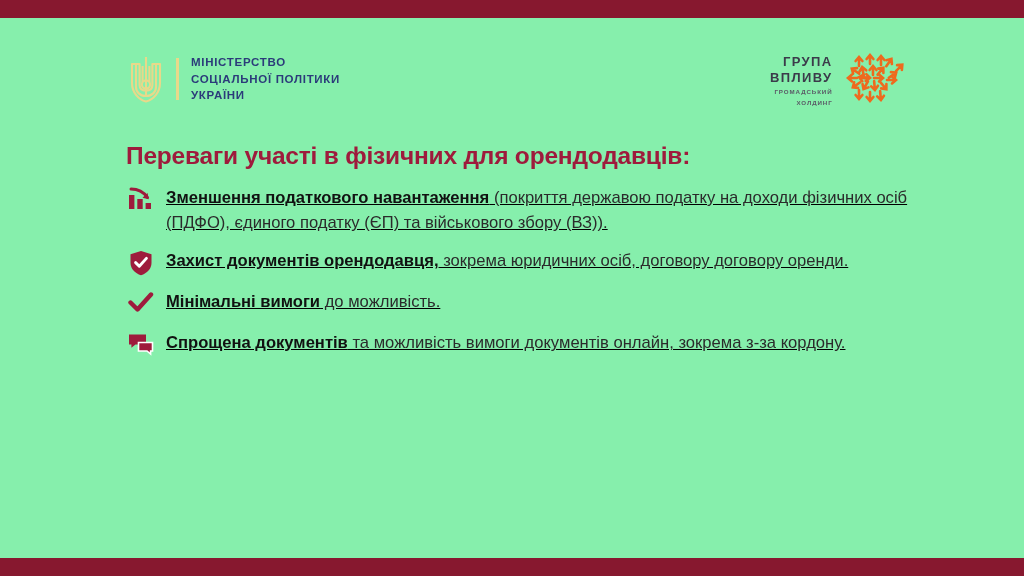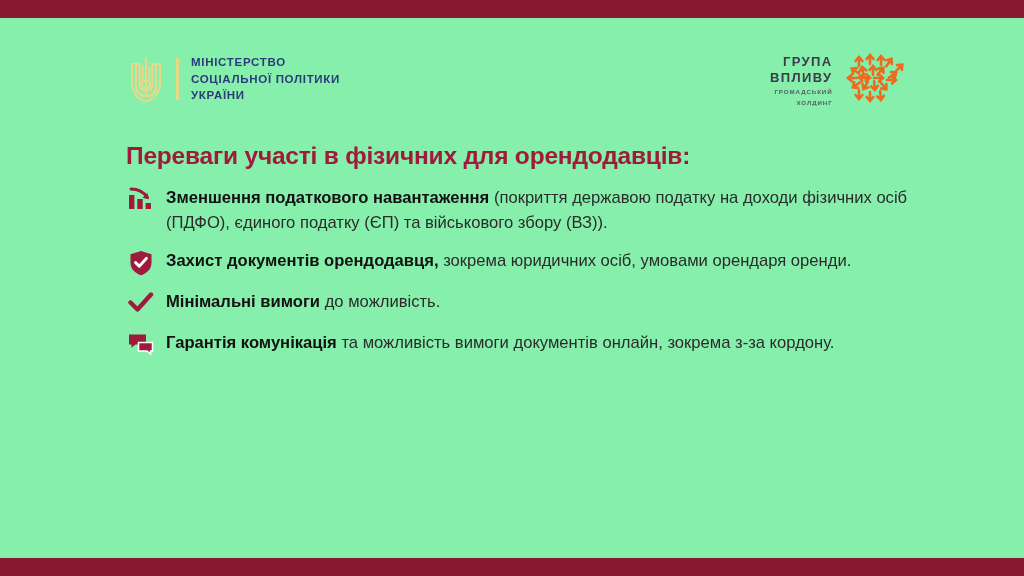--- a/index.html
+++ b/index.html
@@ -126,20 +126,21 @@
     font-weight: bold;
     letter-spacing: -0.2px;
   }
 
   
   .bullets {
     position: absolute;
     left: 126px;
     top: 185px;
     width: 790px;
+    text-decoration: underline;
   }
 
   .bullet {
     display: flex;
     align-items: flex-start;
     margin-bottom: 13px;
   }
 
   .bullet-icon {
     flex: 0 0 30px;
@@ -300,38 +301,38 @@
       <span class="bullet-text"><b>Зменшення податкового навантаження</b><span> (покриття державою податку на доходи фізичних осіб (ПДФО), єдиного податку (ЄП) та військового збору (ВЗ)).</span></span>
     </div>
 
     <div class="bullet">
       <span class="bullet-icon">
         <svg width="24" height="26" viewBox="0 0 24 26" aria-hidden="true">
           <path d="M12 1 L22.5 4.2 L22.5 12.8 C22.5 19 18 23.4 12 25.3 C6 23.4 1.5 19 1.5 12.8 L1.5 4.2 Z" fill="#9e1b3c"></path>
           <path d="M6.6 12.6 L10.3 16.3 L17.4 8.4" stroke="#ffffff" stroke-width="2.9" fill="none" stroke-linecap="round" stroke-linejoin="round"></path>
         </svg>
       </span>
-      <span class="bullet-text"><b>Захист документів орендодавця,</b><span> зокрема юридичних осіб, умовами орендаря оренди.</span></span>
+      <span class="bullet-text"><b>Захист документів орендодавця,</b><span> зокрема юридичних осіб, договору договору оренди.</span></span>
     </div>
 
     <div class="bullet">
       <span class="bullet-icon">
         <svg width="26" height="22" viewBox="0 0 26 22" aria-hidden="true">
           <path d="M2.5 11.5 L9.5 18.5 L23 3.5" stroke="#9e1b3c" stroke-width="4.4" fill="none" stroke-linecap="round" stroke-linejoin="round"></path>
         </svg>
       </span>
       <span class="bullet-text"><b>Мінімальні вимоги</b><span> до можливість.</span></span>
     </div>
 
     <div class="bullet">
       <span class="bullet-icon">
         <svg width="26" height="24" viewBox="0 0 26 24" aria-hidden="true">
           <path d="M1 2.5 H18 V12.5 H7.5 L3.4 15.8 V12.5 H1 Z" fill="#9e1b3c"></path>
           <path d="M10.5 10.5 H24.5 V19 H22.6 V22 L19 19 H10.5 Z" fill="#9e1b3c" stroke="#ffffff" stroke-width="1.6"></path>
         </svg>
       </span>
-      <span class="bullet-text"><b>Гарантія комунікація</b><span> та можливість вимоги документів онлайн, зокрема з-за кордону.</span></span>
+      <span class="bullet-text"><b>Спрощена документів</b><span> та можливість вимоги документів онлайн, зокрема з-за кордону.</span></span>
     </div>
 
 
   </div>
 
 </div>
 
 </body></html>

